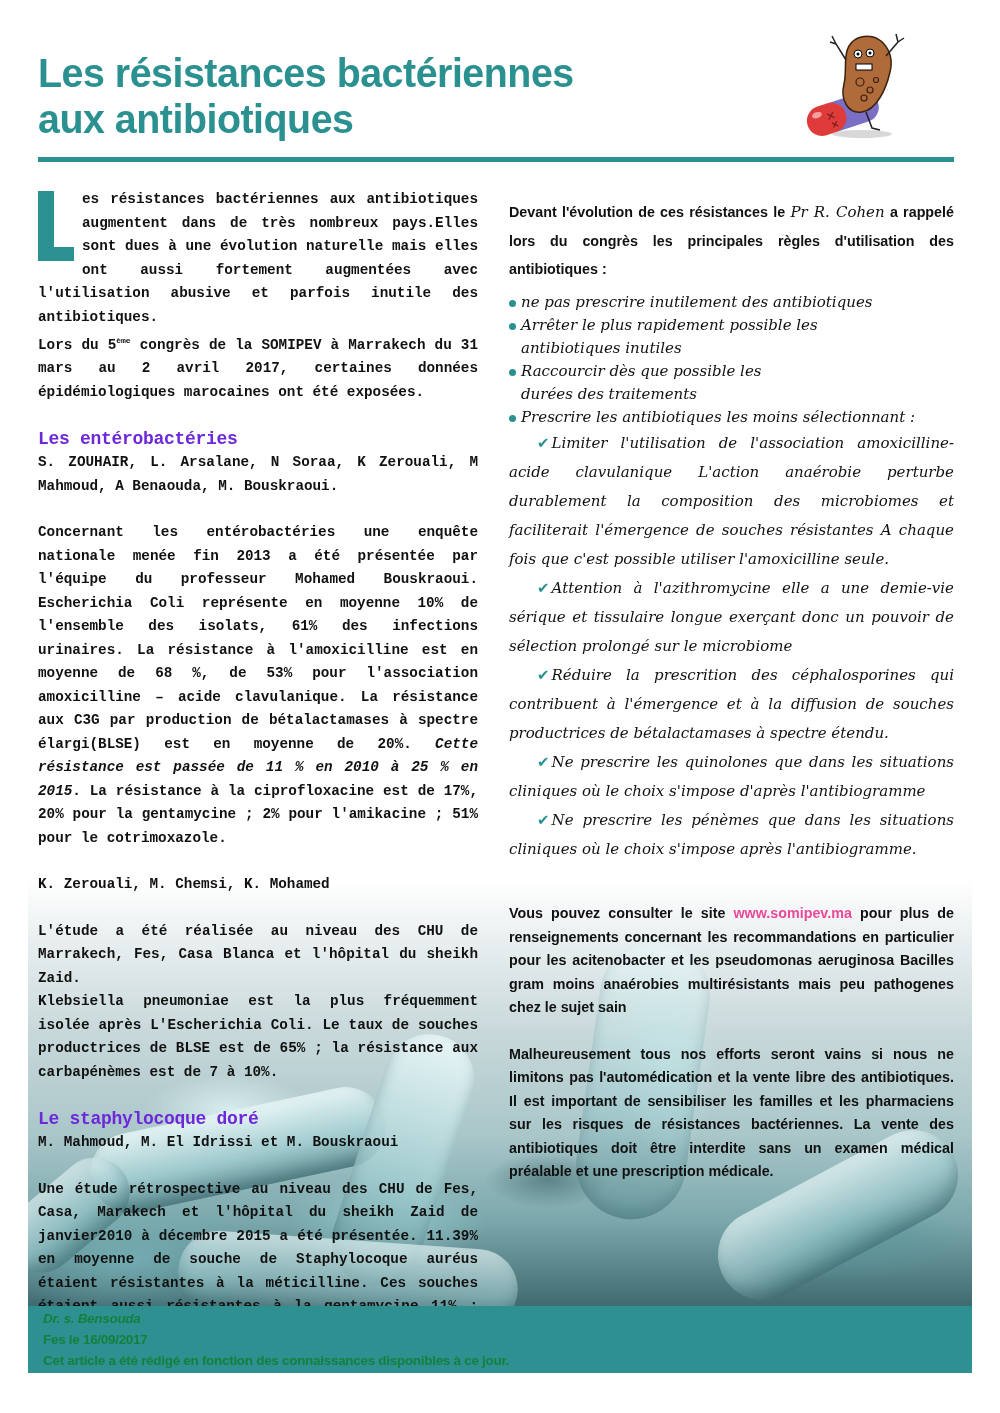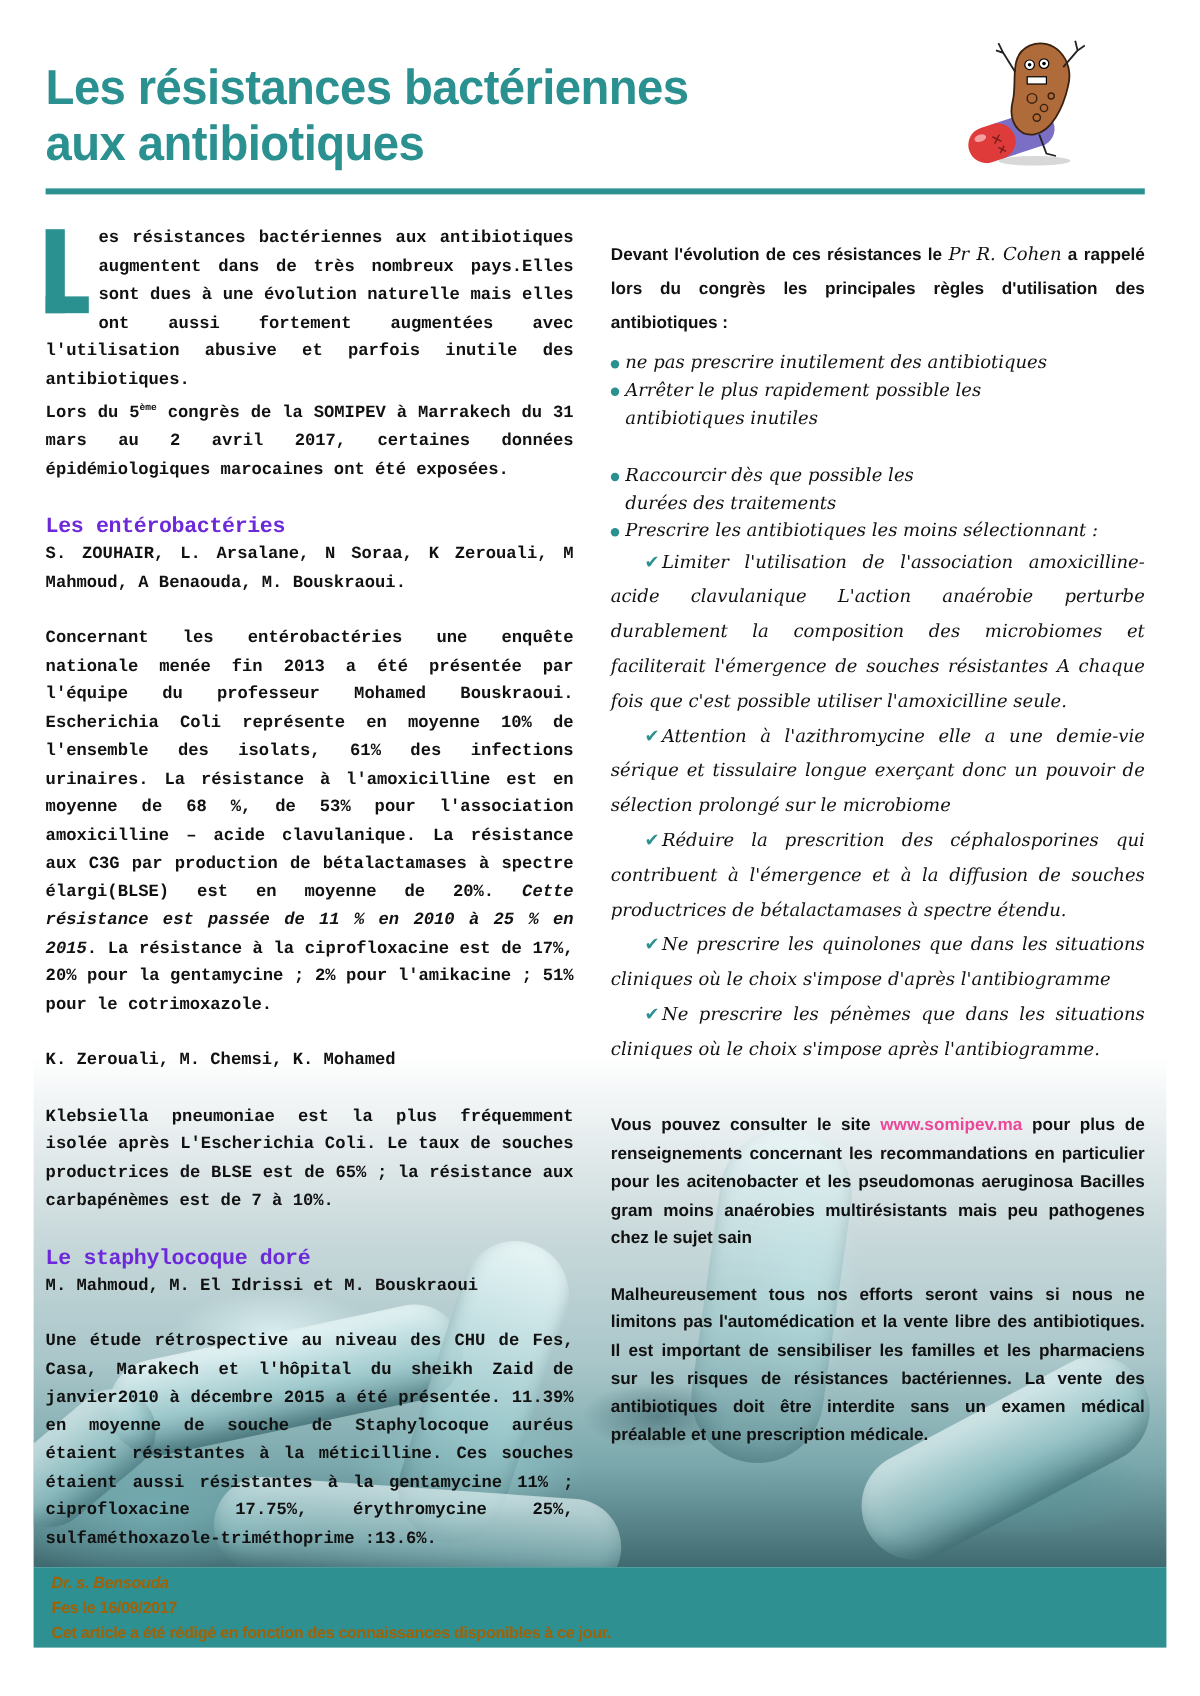--- a/index.html
+++ b/index.html
@@ -29,21 +29,21 @@
   .bg-art .rod {
     position: absolute; border-radius: 60px;
     background: linear-gradient(to bottom, rgba(235,248,249,0.9), rgba(160,205,208,0.8) 60%, rgba(80,130,135,0.7));
     box-shadow: inset 0 -8px 14px rgba(40,80,85,0.35);
   }
 
   .footer-bar {
     position: absolute; left: 28px; top: 1306px; width: 944px; height: 67px; background: #2e9090;
   }
   .footer-line {
-    position: absolute; left: 43px; font-weight: 700; font-size: 13.5px; color: #a16207;
+    position: absolute; left: 43px; font-weight: 700; font-size: 13.5px; color: #15803d;
     font-family: "Liberation Sans", sans-serif; letter-spacing: -0.3px;
   }
 
   .col { position: absolute; font-size: 14.3px; line-height: 23.5px; font-weight: 700; color: #111; }
   .col p { margin: 0; text-align: justify; }
   .left { left: 38px; top: 188px; width: 440px; font-family: Liberation Mono, monospace; }
   .right { left: 509px; top: 198px; width: 445px; }
 
   .dropcap {
     float: left; width: 28px; height: 70px; margin: 3px 16px 0 0;
@@ -121,37 +121,38 @@
 
   <div class="spacer"></div>
   <h2 class="section-title">Les entérobactéries</h2>
   <p class="authors">S. ZOUHAIR, L. Arsalane, N Soraa, K Zerouali, M Mahmoud, A Benaouda, M. Bouskraoui.</p>
   <div class="spacer"></div>
   <p><span>Concernant les entérobactéries une enquête nationale menée fin 2013 a été présentée par l'équipe du professeur Mohamed  Bouskraoui. Escherichia Coli représente en moyenne 10% de l'ensemble des isolats, 61% des infections urinaires. La résistance à l'amoxicilline est en moyenne de 68 %, de 53% pour l'association amoxicilline – acide clavulanique. La résistance aux C3G par production de bétalactamases à spectre élargi(BLSE)  est en moyenne de 20%. </span><em>Cette résistance est passée de 11 % en 2010 à 25 % en 2015</em><span>. La résistance à la ciprofloxacine est de 17%, 20% pour la gentamycine ; 2% pour l'amikacine ; 51% pour le cotrimoxazole.</span></p>
 
   <div class="spacer"></div>
   <p class="authors">K. Zerouali, M. Chemsi, K. Mohamed</p>
   <div class="spacer"></div>
+  <p>L'étude a été réalisée au niveau des CHU de Marrakech, Fes, Casa Blanca et l'hôpital du sheikh Zaid.</p>
   <p>Klebsiella pneumoniae est la plus fréquemment isolée après L'Escherichia Coli. Le taux de souches productrices de BLSE est de 65% ; la résistance aux carbapénèmes est de 7 à 10%.</p>
 
   <div class="spacer"></div>
   <h2 class="section-title">Le staphylocoque doré</h2>
   <p class="authors">M. Mahmoud, M. El Idrissi et M. Bouskraoui</p>
   <div class="spacer"></div>
   <p>Une étude rétrospective au niveau des CHU de Fes, Casa, Marakech et l'hôpital du sheikh Zaid de janvier2010 à décembre 2015 a été présentée. 11.39% en moyenne de souche de Staphylocoque auréus  étaient résistantes à la méticilline. Ces souches étaient aussi résistantes à la gentamycine 11% ; ciprofloxacine 17.75%, érythromycine 25%, sulfaméthoxazole-triméthoprime :13.6%.</p>
 </div>
 
 <div class="col right">
   <p style="line-height:28px;"><span>Devant l'évolution de ces résistances le </span><span class="script" style="font-size:15px;">Pr   R. Cohen</span><span>  a rappelé lors du congrès les principales règles d'utilisation des antibiotiques :</span></p>
 
   <ul class="bullets script">
     <li><span class="dot"></span><span>ne pas prescrire inutilement des antibiotiques</span></li>
     <li style="white-space:pre-line;"><span class="dot"></span><span>Arrêter le plus rapidement possible les
 antibiotiques inutiles</span></li>
-    <li style="white-space:pre-line;margin-top:25px;"><span class="dot"></span><span>Raccourcir dès que possible les
+    <li style="white-space:pre-line;"><span class="dot"></span><span>Raccourcir dès que possible les
 durées des traitements</span></li>
     <li><span class="dot"></span><span>Prescrire les antibiotiques les moins sélectionnant :</span></li>
   </ul>
 
   <div class="script">
     <p class="check-par"><span class="check">✔</span><span>Limiter l'utilisation de l'association amoxicilline-acide clavulanique L'action anaérobie perturbe durablement la composition des microbiomes et faciliterait l'émergence de souches résistantes A chaque fois que c'est possible utiliser l'amoxicilline seule.</span></p>
     <p class="check-par"><span class="check">✔</span><span>Attention à l'azithromycine elle a une demie-vie sérique et tissulaire longue exerçant donc un pouvoir de sélection prolongé sur le microbiome</span></p>
     <p class="check-par"><span class="check">✔</span><span>Réduire la prescrition des céphalosporines qui contribuent à l'émergence et à la diffusion de souches productrices de bétalactamases à spectre étendu.</span></p>
     <p class="check-par"><span class="check">✔</span><span>Ne prescrire les quinolones que dans les situations cliniques où  le choix s'impose d'après l'antibiogramme</span></p>
     <p class="check-par"><span class="check">✔</span><span>Ne prescrire les pénèmes que dans les situations cliniques où le choix s'impose après l'antibiogramme.</span></p>

